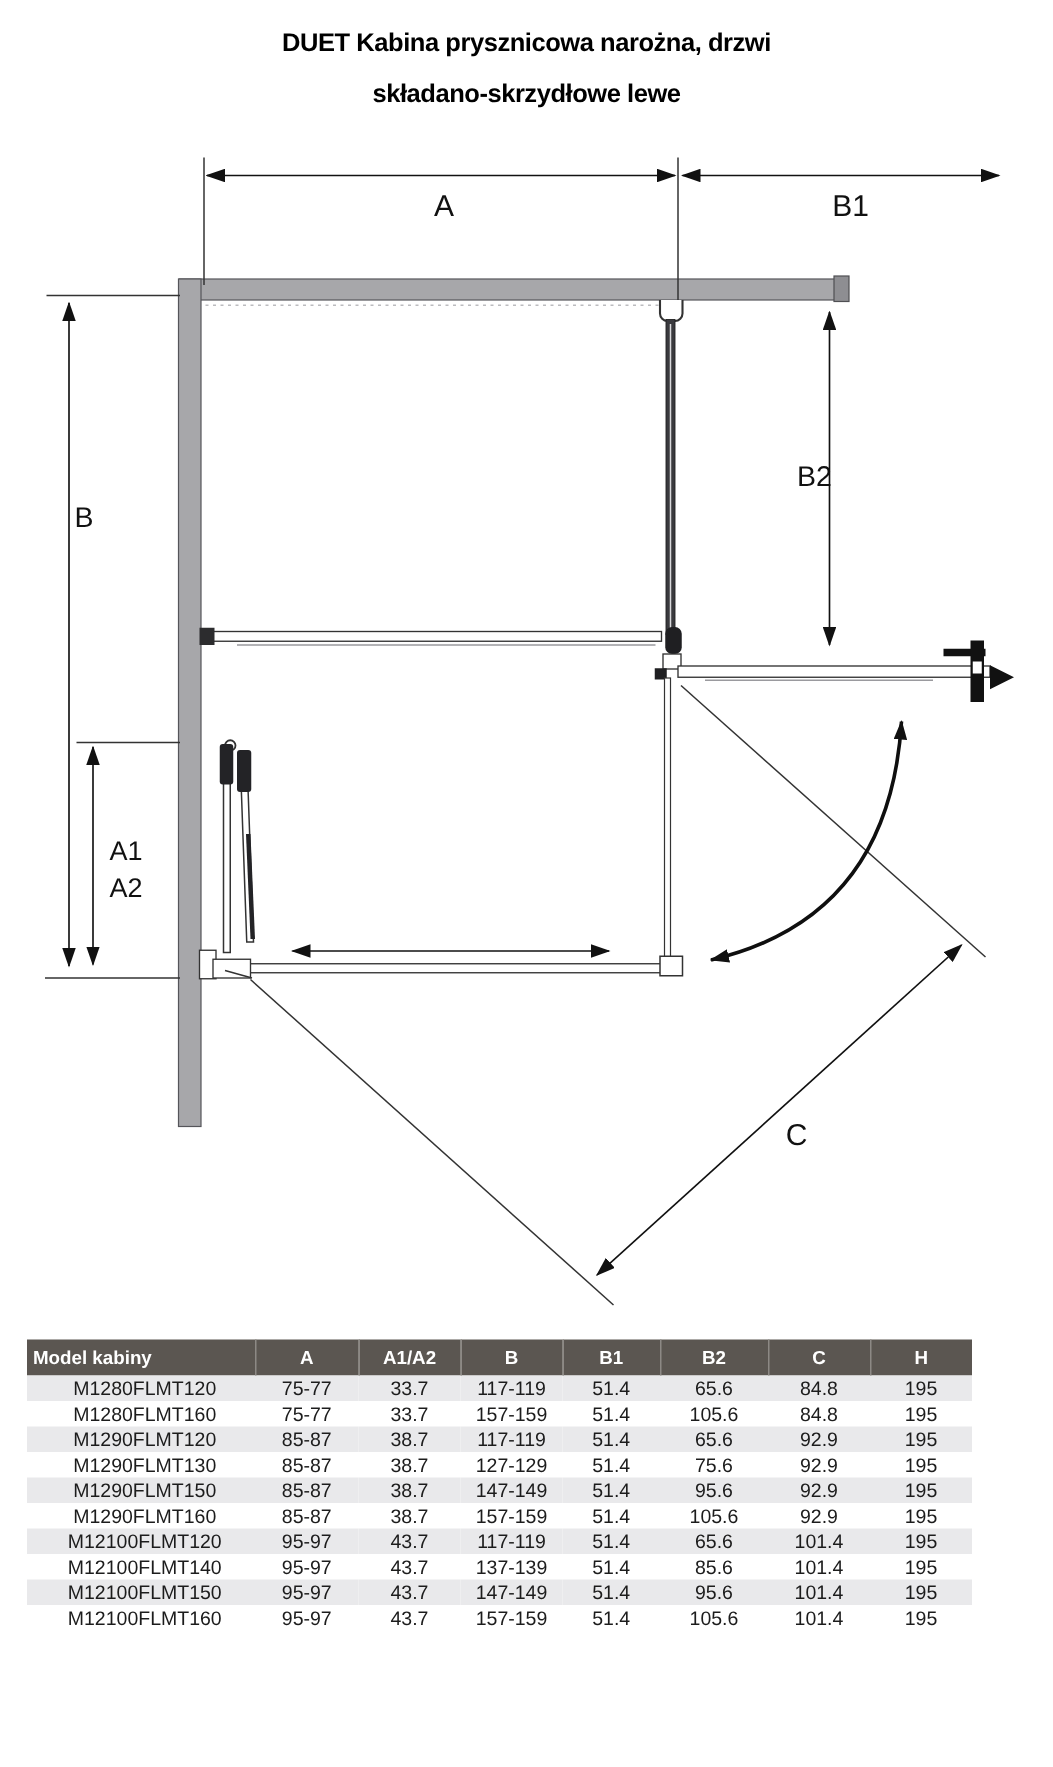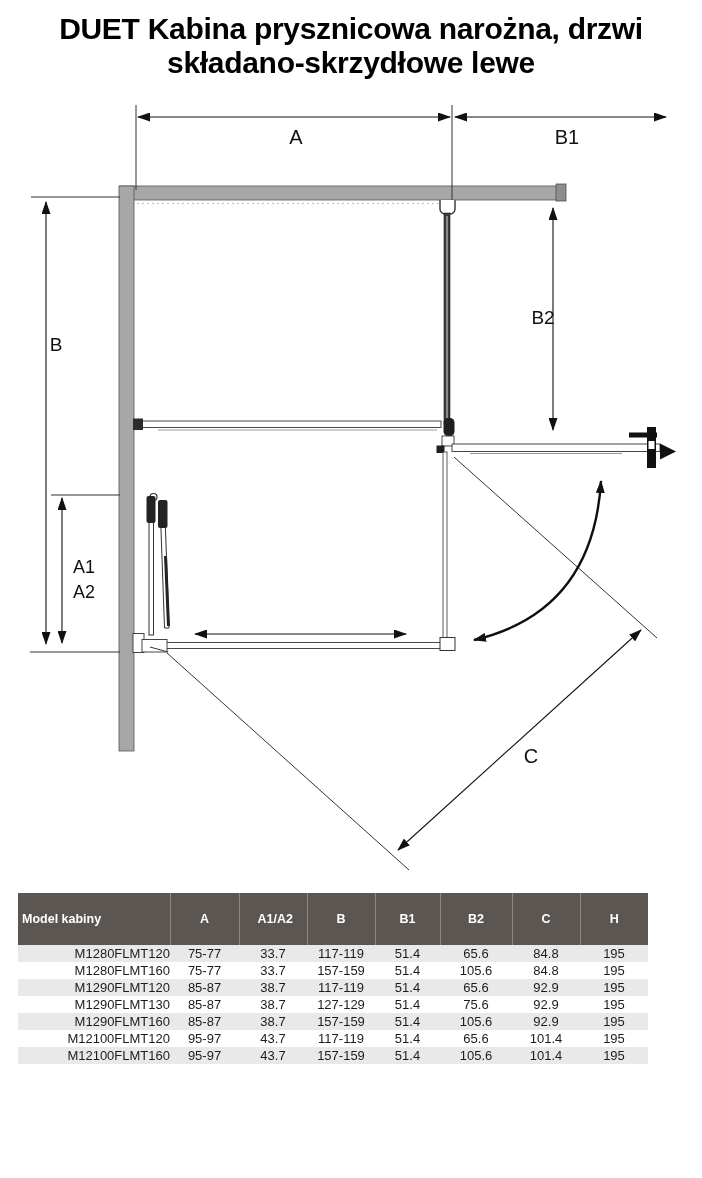--- a/index.html
+++ b/index.html
@@ -2,45 +2,45 @@
 <html style="--wall-fill: #a7a7aa; --wall-edge: #55555a; --header-bg: #5b5651; --header-text: #ffffff; --row-alt-bg: #e9e9eb; --line: #111111;"><head>
 <meta charset="utf-8">
 <style>
   html,body { margin:0; padding:0; background:#fff; }
   .page {
     position:relative; width:702px; height:1178px; background:#fff;
     font-family:"Liberation Sans", sans-serif; overflow:hidden; color:#111;
   }
   .title {
     position:absolute; top:12px; left:0; width:702px; text-align:center;
-    font-weight:bold; font-size:30px; line-height:34px; color:#000;
+    font-weight:bold; font-size:17px; line-height:34px; color:#000;
     letter-spacing:-0.3px;
   }
   svg.diagram { position:absolute; left:0; top:0; }
   .wall { fill:var(--wall-fill,#a7a7aa); stroke:var(--wall-edge,#55555a); stroke-width:0.8; }
   .thin { stroke:#333; stroke-width:1; }
   .dimline { stroke:#111; stroke-width:1.1; }
   .lbl { fill:#111; text-anchor:middle; font-family:"Liberation Sans",sans-serif; }
   .f20 { font-size:20px; } .f19 { font-size:19px; } .f18 { font-size:18px; }
 
   table.spec {
     position:absolute; left:18px; top:893px; width:630px;
     border-collapse:collapse; table-layout:fixed;
   }
   table.spec thead th {
     background:var(--header-bg,#5b5651); color:var(--header-text,#ffffff);
-    font-size:12.5px; font-weight:bold; height:16px; padding:18px;
+    font-size:12.5px; font-weight:bold; height:16px; padding:4px;
     border-left:1px solid #8d8985; line-height:16px;
   }
   table.spec thead th:first-child { border-left:none; text-align:left; padding-left:4px; }
   table.spec tbody td {
     font-size:13px; color:#1c1c1c; height:17px; line-height:17px;
     text-align:center; padding:0; white-space:nowrap;
   }
-  table.spec tbody td:first-child { text-align:right; padding-left:5px; }
+  table.spec tbody td:first-child { text-align:center; padding-left:5px; }
   table.spec tbody tr:nth-child(odd) { background:var(--row-alt-bg,#e9e9eb); }
 </style>
 </head>
 <body>
 
 <div class="page">
 
   <div class="title">
     <div>DUET Kabina prysznicowa narożna, drzwi</div>
     <div>składano-skrzydłowe lewe</div>
@@ -213,36 +213,66 @@
           <td>M1290FLMT130</td>
           <td>85-87</td>
           <td>38.7</td>
           <td>127-129</td>
           <td>51.4</td>
           <td>75.6</td>
           <td>92.9</td>
           <td>195</td>
         </tr>
         <tr>
+          <td>M1290FLMT150</td>
+          <td>85-87</td>
+          <td>38.7</td>
+          <td>147-149</td>
+          <td>51.4</td>
+          <td>95.6</td>
+          <td>92.9</td>
+          <td>195</td>
+        </tr>
+        <tr>
           <td>M1290FLMT160</td>
           <td>85-87</td>
           <td>38.7</td>
           <td>157-159</td>
           <td>51.4</td>
           <td>105.6</td>
           <td>92.9</td>
           <td>195</td>
         </tr>
         <tr>
           <td>M12100FLMT120</td>
           <td>95-97</td>
           <td>43.7</td>
           <td>117-119</td>
           <td>51.4</td>
           <td>65.6</td>
+          <td>101.4</td>
+          <td>195</td>
+        </tr>
+        <tr>
+          <td>M12100FLMT140</td>
+          <td>95-97</td>
+          <td>43.7</td>
+          <td>137-139</td>
+          <td>51.4</td>
+          <td>85.6</td>
+          <td>101.4</td>
+          <td>195</td>
+        </tr>
+        <tr>
+          <td>M12100FLMT150</td>
+          <td>95-97</td>
+          <td>43.7</td>
+          <td>147-149</td>
+          <td>51.4</td>
+          <td>95.6</td>
           <td>101.4</td>
           <td>195</td>
         </tr>
         <tr>
           <td>M12100FLMT160</td>
           <td>95-97</td>
           <td>43.7</td>
           <td>157-159</td>
           <td>51.4</td>
           <td>105.6</td>

